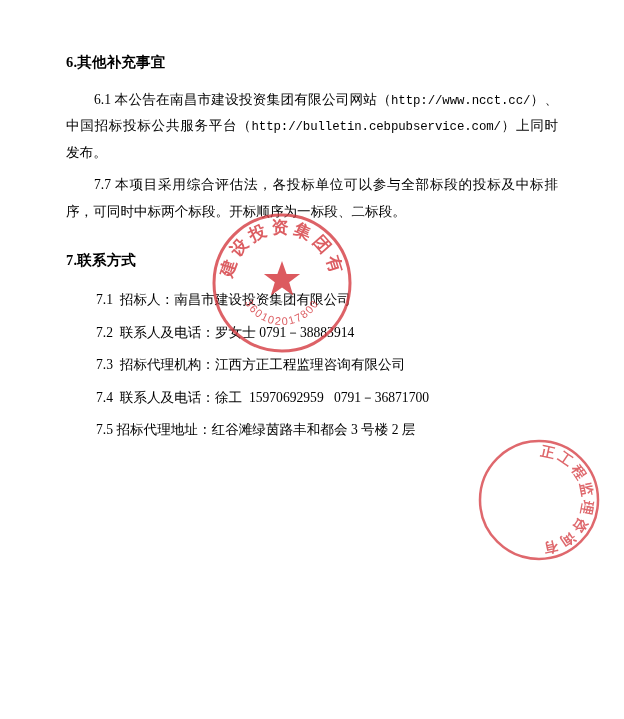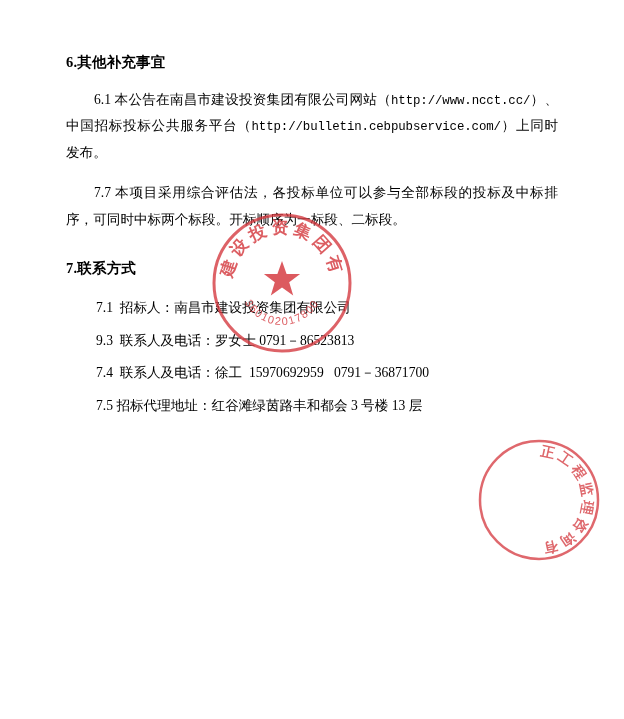--- a/index.html
+++ b/index.html
@@ -33,21 +33,21 @@
     letter-spacing: 0.2px;
     margin: 0 0 13px 0;
     line-height: 1.5;
   }
   .heading-2 {
     margin-top: 25px;
   }
   .para {
     font-size: 13.6px;
     line-height: 1.95;
-    margin: 8px 0 2px 0;
+    margin: 0 0 2px 0;
     text-align: justify;
     text-indent: 28px;
   }
   .para .mono {
     font-family: "Liberation Mono", "DejaVu Sans Mono", monospace;
     font-size: 12.4px;
     letter-spacing: -0.1px;
   }
   .contact-line {
     font-size: 13.6px;
@@ -91,23 +91,24 @@
     <h2 class="heading">6.其他补充事宜</h2>
 
     <p class="para">6.1 本公告在南昌市建设投资集团有限公司网站（<span class="mono">http://www.ncct.cc/</span>）、中国招标投标公共服务平台（<span class="mono">http://bulletin.cebpubservice.com/</span>）上同时发布。</p>
     <div class="gap-sm"></div>
     <p class="para">7.7 本项目采用综合评估法，各投标单位可以参与全部标段的投标及中标排序，可同时中标两个标段。开标顺序为一标段、二标段。</p>
 
     <h2 class="heading heading-2">7.联系方式</h2>
 
     <div class="contact-list">
       <p class="contact-line">7.1  招标人：南昌市建设投资集团有限公司</p>
-      <p class="contact-line">9.3  联系人及电话：罗女士 0791－86523813</p>
+      <p class="contact-line">7.2  联系人及电话：罗女士 0791－38883914</p>
+      <p class="contact-line">7.3  招标代理机构：江西方正工程监理咨询有限公司</p>
       <p class="contact-line">7.4  联系人及电话：徐工  15970692959   0791－36871700</p>
-      <p class="contact-line">7.5 招标代理地址：红谷滩绿茵路丰和都会 3 号楼 13 层</p>
+      <p class="contact-line">7.5 招标代理地址：红谷滩绿茵路丰和都会 3 号楼 2 层</p>
     </div>
 
   </div>
 
   <div class="stamp stamp-main">
     <svg width="142" height="142" viewBox="0 0 142 142" xmlns="http://www.w3.org/2000/svg">
       <defs>
         <path id="arcTop" d="M 21,71 A 50,50 0 0 1 121,71"></path>
         <path id="arcBottom" d="M 29,71 A 42,42 0 0 0 113,71"></path>
       </defs>

